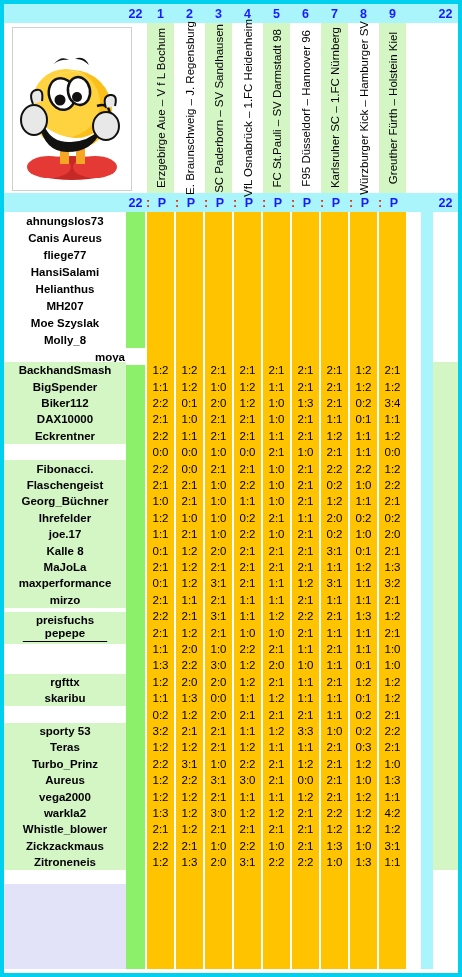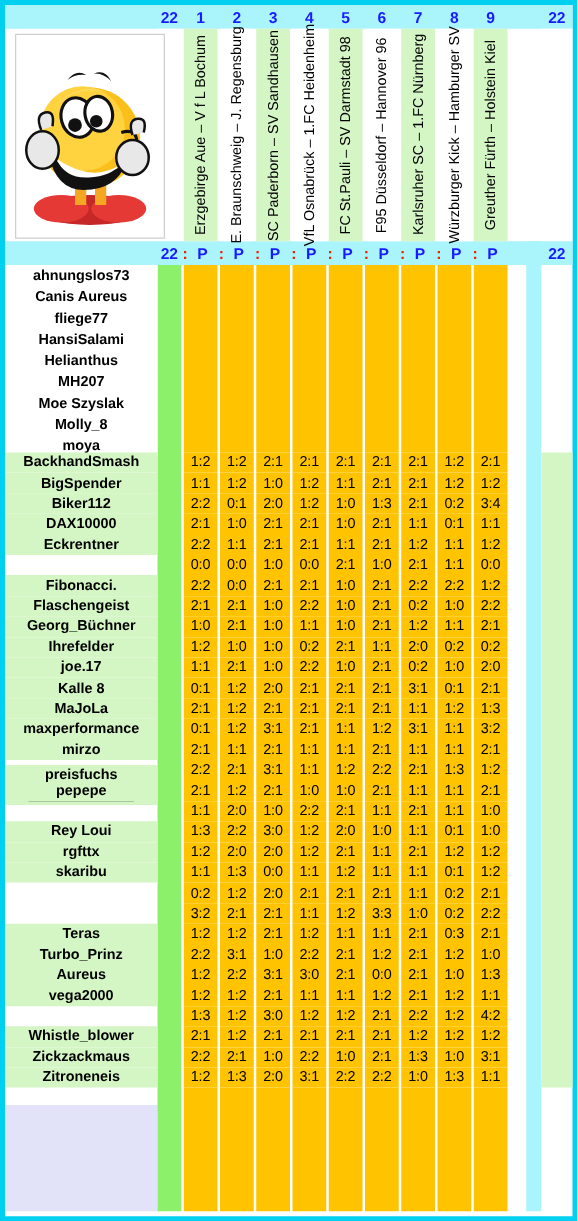--- a/index.html
+++ b/index.html
@@ -180,21 +180,21 @@
     <div class="cyanstrip" style="left: 421px; top: 193px; width: 12px; height: 776px;"></div>
     <div class="greenbar" style="left: 126px; top: 212px; width: 19px; height: 757px;"></div>
     <div class="namecol white" style="top: 212px; height: 17px;">ahnungslos73</div>
     <div class="namecol white" style="top: 229px; height: 17px;">Canis Aureus</div>
     <div class="namecol white" style="top: 246px; height: 17px;">fliege77</div>
     <div class="namecol white" style="top: 263px; height: 17px;">HansiSalami</div>
     <div class="namecol white" style="top: 280px; height: 17px;">Helianthus</div>
     <div class="namecol white" style="top: 297px; height: 17px;">MH207</div>
     <div class="namecol white" style="top: 314px; height: 17px; text-align: center;">Moe Szyslak</div>
     <div class="namecol white" style="top: 331px; height: 17px;">Molly_8</div>
-    <div class="namecol white" style="top: 348px; height: 17px;">moya</div>
+    <div class="namecol white" style="top: 348px; height: 17px; margin-left: 45px;">moya</div>
     <div class="namecol green" style="top: 362px; height: 16.4px;">BackhandSmash</div>
     <div class="cell" style="left: 147px; top: 362px; width: 27px; height: 16.4px;">1:2</div>
     <div class="cell" style="left: 176px; top: 362px; width: 27px; height: 16.4px;">1:2</div>
     <div class="cell" style="left: 205px; top: 362px; width: 27px; height: 16.4px;">2:1</div>
     <div class="cell" style="left: 234px; top: 362px; width: 27px; height: 16.4px;">2:1</div>
     <div class="cell" style="left: 263px; top: 362px; width: 27px; height: 16.4px;">2:1</div>
     <div class="cell" style="left: 292px; top: 362px; width: 27px; height: 16.4px;">2:1</div>
     <div class="cell" style="left: 321px; top: 362px; width: 27px; height: 16.4px;">2:1</div>
     <div class="cell" style="left: 350px; top: 362px; width: 27px; height: 16.4px;">1:2</div>
     <div class="cell" style="left: 379px; top: 362px; width: 27px; height: 16.4px;">2:1</div>
@@ -360,21 +360,20 @@
     <div class="namecol green" style="top: 612px; height: 16.4px;">preisfuchs</div>
     <div class="cell" style="left: 147px; top: 640.8px; width: 27px; height: 16.4px;">1:1</div>
     <div class="cell" style="left: 176px; top: 640.8px; width: 27px; height: 16.4px;">2:0</div>
     <div class="cell" style="left: 205px; top: 640.8px; width: 27px; height: 16.4px;">1:0</div>
     <div class="cell" style="left: 234px; top: 640.8px; width: 27px; height: 16.4px;">2:2</div>
     <div class="cell" style="left: 263px; top: 640.8px; width: 27px; height: 16.4px;">2:1</div>
     <div class="cell" style="left: 292px; top: 640.8px; width: 27px; height: 16.4px;">1:1</div>
     <div class="cell" style="left: 321px; top: 640.8px; width: 27px; height: 16.4px;">2:1</div>
     <div class="cell" style="left: 350px; top: 640.8px; width: 27px; height: 16.4px;">1:1</div>
     <div class="cell" style="left: 379px; top: 640.8px; width: 27px; height: 16.4px;">1:0</div>
-    <div class="namecol green" style="top: 657.2px; height: 16.4px;">Rey Loui</div>
     <div class="cell" style="left: 147px; top: 657.2px; width: 27px; height: 16.4px;">1:3</div>
     <div class="cell" style="left: 176px; top: 657.2px; width: 27px; height: 16.4px;">2:2</div>
     <div class="cell" style="left: 205px; top: 657.2px; width: 27px; height: 16.4px;">3:0</div>
     <div class="cell" style="left: 234px; top: 657.2px; width: 27px; height: 16.4px;">1:2</div>
     <div class="cell" style="left: 263px; top: 657.2px; width: 27px; height: 16.4px;">2:0</div>
     <div class="cell" style="left: 292px; top: 657.2px; width: 27px; height: 16.4px;">1:0</div>
     <div class="cell" style="left: 321px; top: 657.2px; width: 27px; height: 16.4px;">1:1</div>
     <div class="cell" style="left: 350px; top: 657.2px; width: 27px; height: 16.4px;">0:1</div>
     <div class="cell" style="left: 379px; top: 657.2px; width: 27px; height: 16.4px;">1:0</div>
     <div class="namecol green" style="top: 673.6px; height: 16.4px;">rgfttx</div>
@@ -399,20 +398,21 @@
     <div class="cell" style="left: 379px; top: 690px; width: 27px; height: 16.4px;">1:2</div>
     <div class="cell" style="left: 147px; top: 706.4px; width: 27px; height: 16.4px;">0:2</div>
     <div class="cell" style="left: 176px; top: 706.4px; width: 27px; height: 16.4px;">1:2</div>
     <div class="cell" style="left: 205px; top: 706.4px; width: 27px; height: 16.4px;">2:0</div>
     <div class="cell" style="left: 234px; top: 706.4px; width: 27px; height: 16.4px;">2:1</div>
     <div class="cell" style="left: 263px; top: 706.4px; width: 27px; height: 16.4px;">2:1</div>
     <div class="cell" style="left: 292px; top: 706.4px; width: 27px; height: 16.4px;">2:1</div>
     <div class="cell" style="left: 321px; top: 706.4px; width: 27px; height: 16.4px;">1:1</div>
     <div class="cell" style="left: 350px; top: 706.4px; width: 27px; height: 16.4px;">0:2</div>
     <div class="cell" style="left: 379px; top: 706.4px; width: 27px; height: 16.4px;">2:1</div>
+    <div class="namecol green" style="top: 722.8px; height: 16.4px;">sporty 53</div>
     <div class="cell" style="left: 147px; top: 722.8px; width: 27px; height: 16.4px;">3:2</div>
     <div class="cell" style="left: 176px; top: 722.8px; width: 27px; height: 16.4px;">2:1</div>
     <div class="cell" style="left: 205px; top: 722.8px; width: 27px; height: 16.4px;">2:1</div>
     <div class="cell" style="left: 234px; top: 722.8px; width: 27px; height: 16.4px;">1:1</div>
     <div class="cell" style="left: 263px; top: 722.8px; width: 27px; height: 16.4px;">1:2</div>
     <div class="cell" style="left: 292px; top: 722.8px; width: 27px; height: 16.4px;">3:3</div>
     <div class="cell" style="left: 321px; top: 722.8px; width: 27px; height: 16.4px;">1:0</div>
     <div class="cell" style="left: 350px; top: 722.8px; width: 27px; height: 16.4px;">0:2</div>
     <div class="cell" style="left: 379px; top: 722.8px; width: 27px; height: 16.4px;">2:2</div>
     <div class="namecol green" style="top: 739.2px; height: 16.4px;">Teras</div>
@@ -448,20 +448,21 @@
     <div class="namecol green" style="top: 788.4px; height: 16.4px;">vega2000</div>
     <div class="cell" style="left: 147px; top: 788.4px; width: 27px; height: 16.4px;">1:2</div>
     <div class="cell" style="left: 176px; top: 788.4px; width: 27px; height: 16.4px;">1:2</div>
     <div class="cell" style="left: 205px; top: 788.4px; width: 27px; height: 16.4px;">2:1</div>
     <div class="cell" style="left: 234px; top: 788.4px; width: 27px; height: 16.4px;">1:1</div>
     <div class="cell" style="left: 263px; top: 788.4px; width: 27px; height: 16.4px;">1:1</div>
     <div class="cell" style="left: 292px; top: 788.4px; width: 27px; height: 16.4px;">1:2</div>
     <div class="cell" style="left: 321px; top: 788.4px; width: 27px; height: 16.4px;">2:1</div>
     <div class="cell" style="left: 350px; top: 788.4px; width: 27px; height: 16.4px;">1:2</div>
     <div class="cell" style="left: 379px; top: 788.4px; width: 27px; height: 16.4px;">1:1</div>
+    <div class="namecol green" style="top: 804.8px; height: 16.4px;">warkla2</div>
     <div class="cell" style="left: 147px; top: 804.8px; width: 27px; height: 16.4px;">1:3</div>
     <div class="cell" style="left: 176px; top: 804.8px; width: 27px; height: 16.4px;">1:2</div>
     <div class="cell" style="left: 205px; top: 804.8px; width: 27px; height: 16.4px;">3:0</div>
     <div class="cell" style="left: 234px; top: 804.8px; width: 27px; height: 16.4px;">1:2</div>
     <div class="cell" style="left: 263px; top: 804.8px; width: 27px; height: 16.4px;">1:2</div>
     <div class="cell" style="left: 292px; top: 804.8px; width: 27px; height: 16.4px;">2:1</div>
     <div class="cell" style="left: 321px; top: 804.8px; width: 27px; height: 16.4px;">2:2</div>
     <div class="cell" style="left: 350px; top: 804.8px; width: 27px; height: 16.4px;">1:2</div>
     <div class="cell" style="left: 379px; top: 804.8px; width: 27px; height: 16.4px;">4:2</div>
     <div class="namecol green" style="top: 821.2px; height: 16.4px;">Whistle_blower</div>

